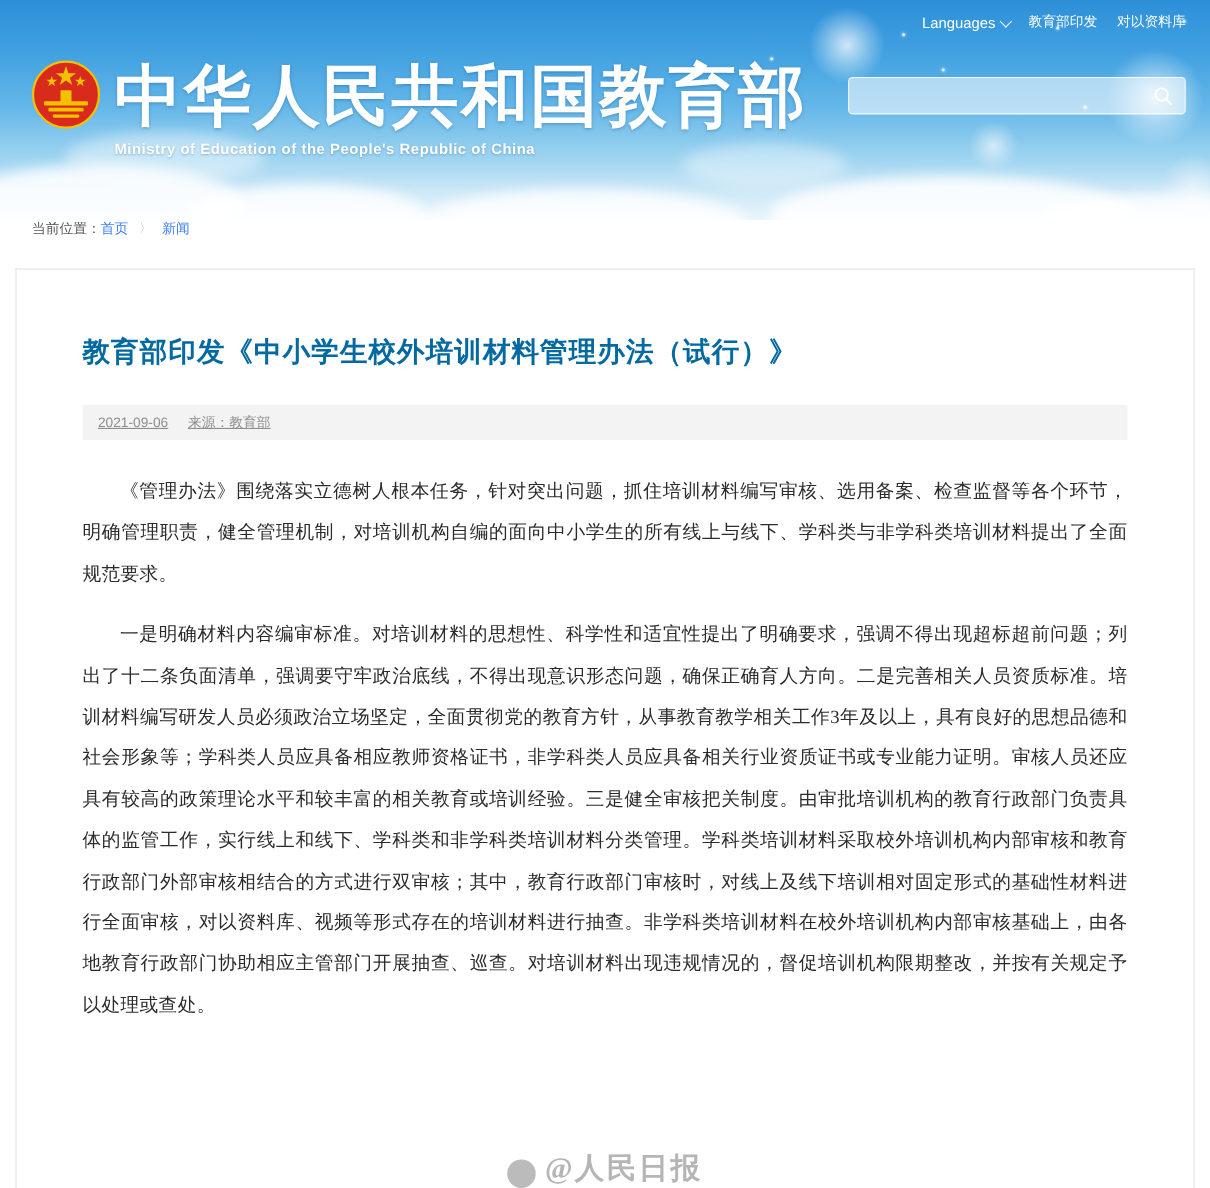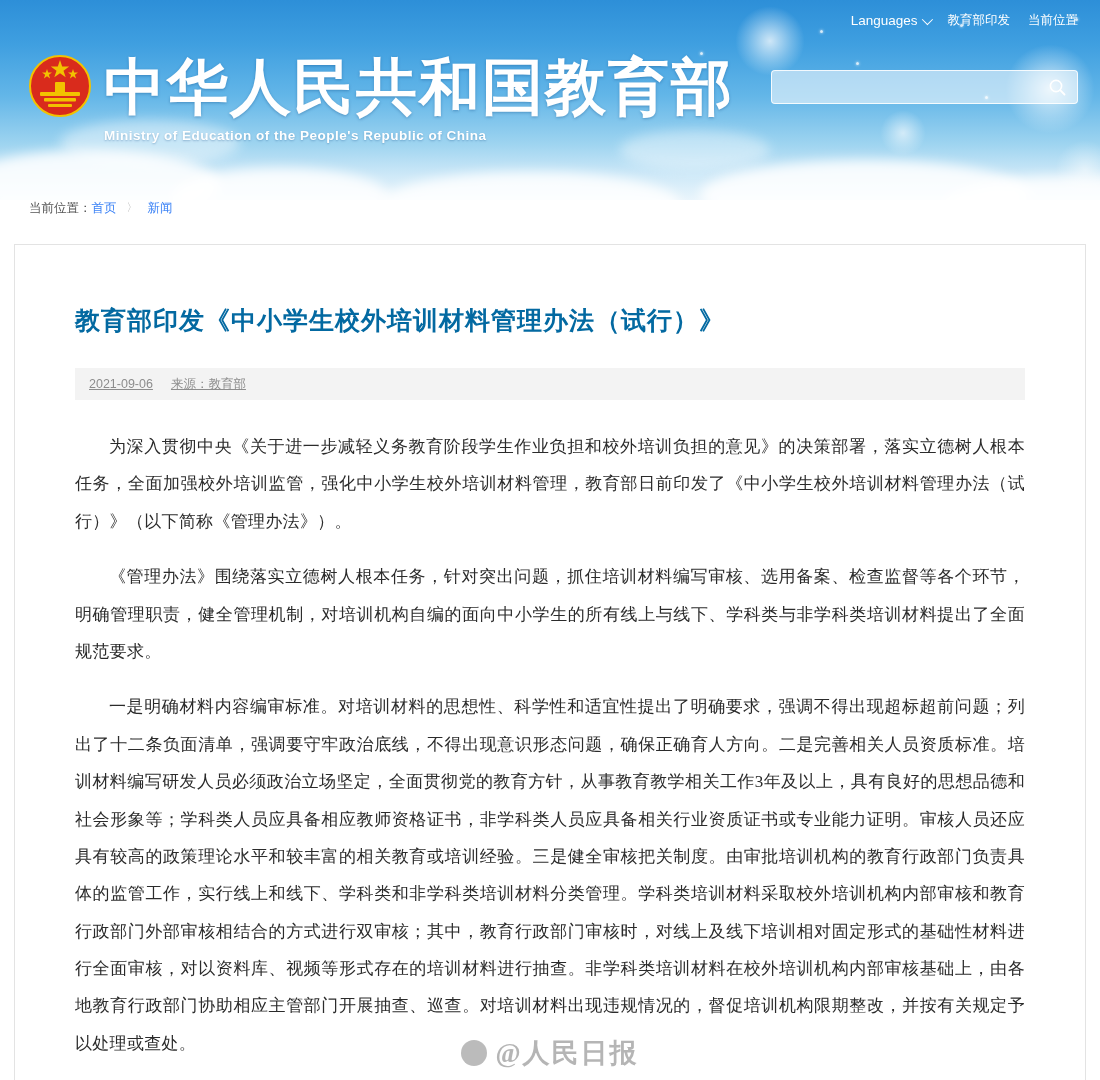--- a/index.html
+++ b/index.html
@@ -221,21 +221,21 @@
   }
 
   
   .watermark {
     position: absolute;
     left: 0;
     right: 0;
     bottom: 0;
     height: 54px;
     display: flex;
-    align-items: center;
+    align-items: flex-end;
     justify-content: center;
     gap: 8px;
     z-index: 20;
     pointer-events: none;
   }
   .wm-text {
     font-family: "Liberation Serif", serif;
     font-size: 27px;
     font-weight: 700;
     color: rgba(120,120,120,0.55);
@@ -275,21 +275,21 @@
 
   <div class="top-nav">
     <a href="#">
       <span class="lang-label">Languages</span>
       <span class="chev"></span>
     </a>
     <a href="#">
       <span>教育部印发</span>
     </a>
     <a href="#">
-      <span>当前位置</span>
+      <span>对以资料库</span>
     </a>
   </div>
 
   <div class="emblem-wrap">
     <svg width="76" height="76" viewBox="0 0 76 76">
       <circle cx="38" cy="40" r="30" fill="#d92b1c" stroke="#f2c200" stroke-width="2"></circle>
       <g fill="#f2c200">
         <polygon points="38,14 40.2,20.6 47.2,20.6 41.5,24.7 43.7,31.3 38,27.2 32.3,31.3 34.5,24.7 28.8,20.6 35.8,20.6"></polygon>
         <polygon points="25,23 26.2,26.6 30,26.6 26.9,28.8 28.1,32.4 25,30.2 21.9,32.4 23.1,28.8 20,26.6 23.8,26.6"></polygon>
         <polygon points="51,23 52.2,26.6 56,26.6 52.9,28.8 54.1,32.4 51,30.2 47.9,32.4 49.1,28.8 46,26.6 49.8,26.6"></polygon>
@@ -326,21 +326,20 @@
 
 <div class="card">
   <h1 class="article-title">教育部印发《中小学生校外培训材料管理办法（试行）》</h1>
 
   <div class="meta-bar">
     <span>2021-09-06</span>
     <span>来源：教育部</span>
   </div>
 
   <div class="article-body">
-    <p>为深入贯彻中央《关于进一步减轻义务教育阶段学生作业负担和校外培训负担的意见》的决策部署，落实立德树人根本任务，全面加强校外培训监管，强化中小学生校外培训材料管理，教育部日前印发了《中小学生校外培训材料管理办法（试行）》（以下简称《管理办法》）。</p>
     <p>《管理办法》围绕落实立德树人根本任务，针对突出问题，抓住培训材料编写审核、选用备案、检查监督等各个环节，明确管理职责，健全管理机制，对培训机构自编的面向中小学生的所有线上与线下、学科类与非学科类培训材料提出了全面规范要求。</p>
     <p>一是明确材料内容编审标准。对培训材料的思想性、科学性和适宜性提出了明确要求，强调不得出现超标超前问题；列出了十二条负面清单，强调要守牢政治底线，不得出现意识形态问题，确保正确育人方向。二是完善相关人员资质标准。培训材料编写研发人员必须政治立场坚定，全面贯彻党的教育方针，从事教育教学相关工作3年及以上，具有良好的思想品德和社会形象等；学科类人员应具备相应教师资格证书，非学科类人员应具备相关行业资质证书或专业能力证明。审核人员还应具有较高的政策理论水平和较丰富的相关教育或培训经验。三是健全审核把关制度。由审批培训机构的教育行政部门负责具体的监管工作，实行线上和线下、学科类和非学科类培训材料分类管理。学科类培训材料采取校外培训机构内部审核和教育行政部门外部审核相结合的方式进行双审核；其中，教育行政部门审核时，对线上及线下培训相对固定形式的基础性材料进行全面审核，对以资料库、视频等形式存在的培训材料进行抽查。非学科类培训材料在校外培训机构内部审核基础上，由各地教育行政部门协助相应主管部门开展抽查、巡查。对培训材料出现违规情况的，督促培训机构限期整改，并按有关规定予以处理或查处。</p>
   </div>
 </div>
 
 <div class="watermark">
   <span class="wm-logo"></span>
   <span class="wm-text">@人民日报</span>
 </div>
 

